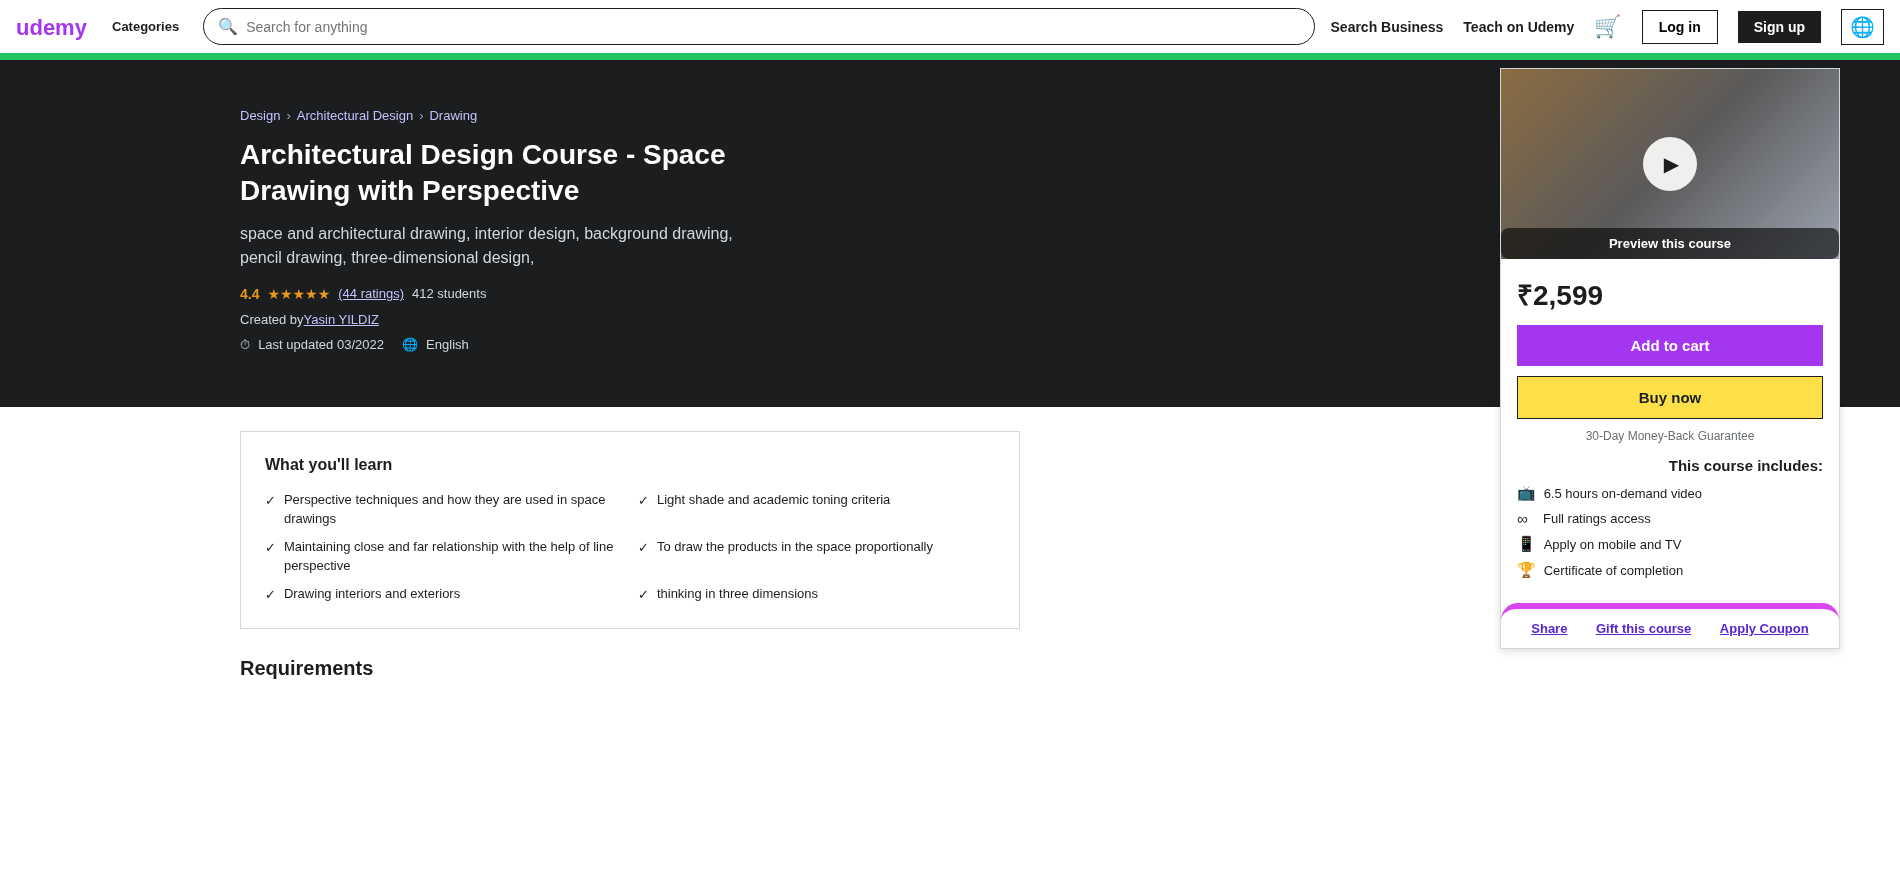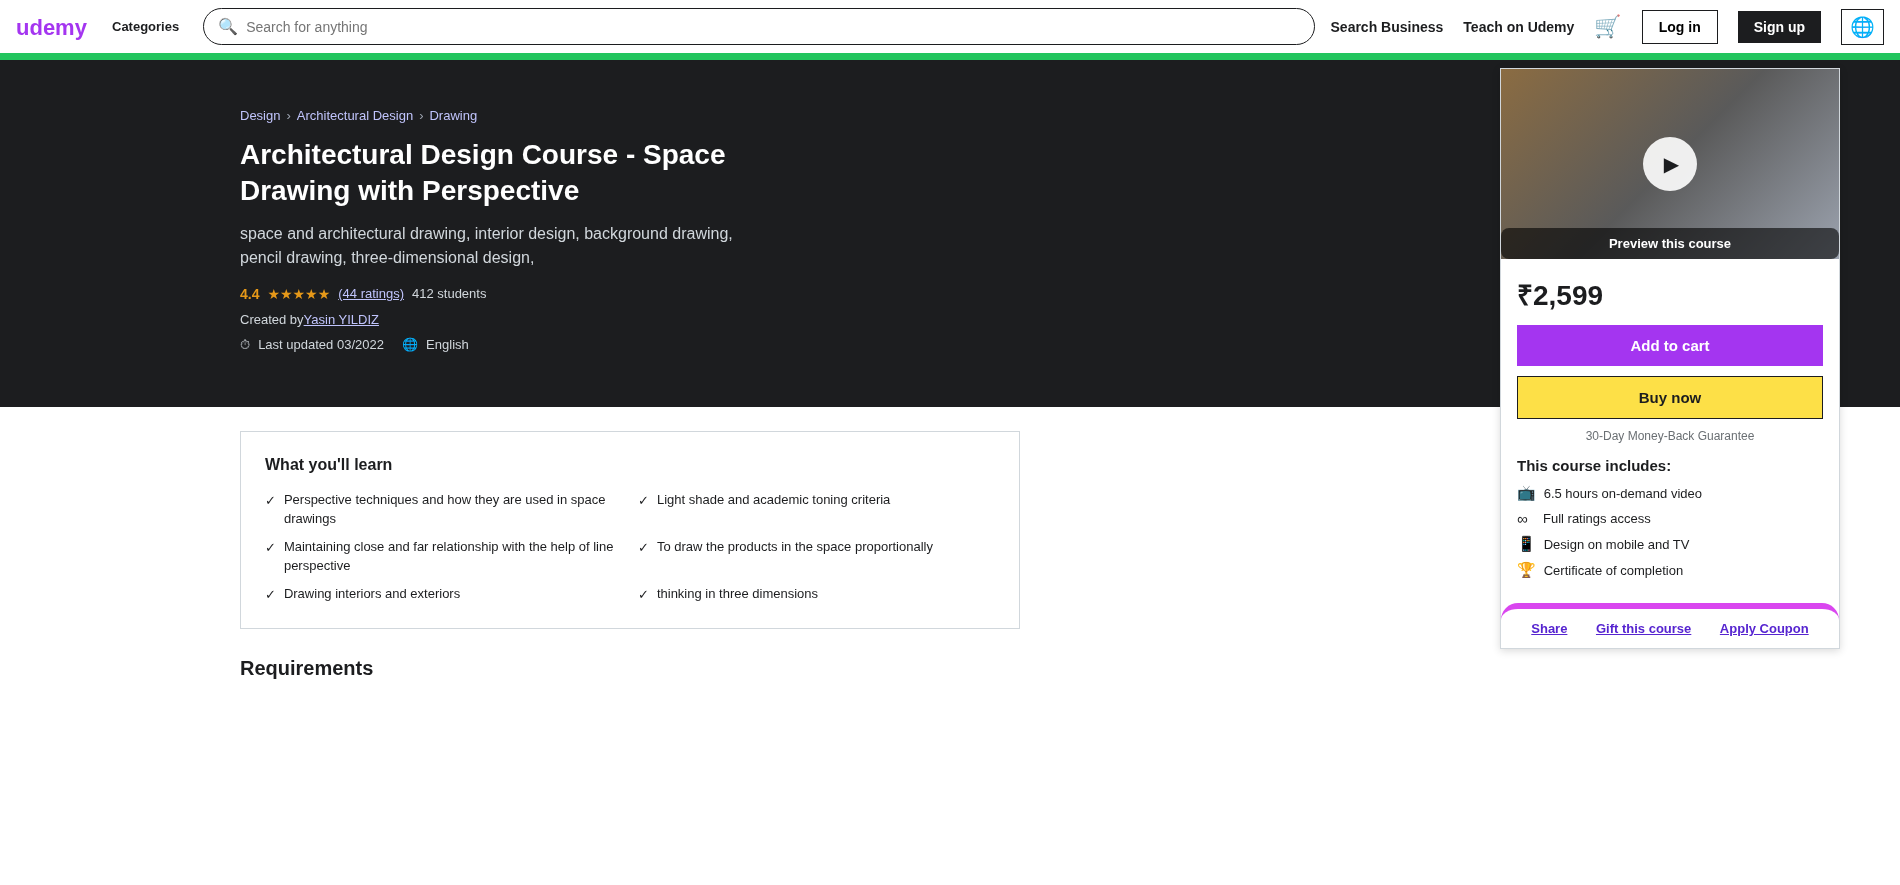--- a/index.html
+++ b/index.html
@@ -84,21 +84,21 @@
     .price { font-size: 28px; font-weight: 700; margin-bottom: 12px; }
     .btn-add-cart {
       width: 100%; padding: 12px; background: #a435f0; color: #fff;
       border: none; font-size: 15px; font-weight: 700; cursor: pointer; margin-bottom: 10px;
     }
     .btn-buy-now {
       width: 100%; padding: 12px; background: #fde047; color: #1c1d1f;
       border: 1.5px solid #1c1d1f; font-size: 15px; font-weight: 700; cursor: pointer; margin-bottom: 10px;
     }
     .guarantee { text-align: center; font-size: 12px; color: #6a6f73; margin-bottom: 14px; }
-    .includes-title { font-size: 15px; font-weight: 700; margin-bottom: 10px; }
+    .includes-title { font-size: 15px; font-weight: 700; margin-bottom: 10px; text-align: right; }
     .includes-list { list-style: none; }
     .includes-list li { display: flex; align-items: center; gap: 8px; font-size: 13px; margin-bottom: 8px; color: #1c1d1f; }
     .includes-icon { font-size: 15px; min-width: 18px; }
     .card-footer {
       display: flex; justify-content: space-around;
       border-top: 6px solid #d946ef; padding: 12px 16px 12px; border-radius: 17px;
     }
     .card-footer a { font-size: 13px; font-weight: 700; color: #5624d0; text-decoration: underline; cursor: pointer; }
 
     
@@ -198,21 +198,21 @@
           <li>
             <span class="includes-icon">📺</span>
             <span>6.5 hours on-demand video</span>
           </li>
           <li>
             <span class="includes-icon">∞</span>
             <span>Full ratings access</span>
           </li>
           <li>
             <span class="includes-icon">📱</span>
-            <span>Design on mobile and TV</span>
+            <span>Apply on mobile and TV</span>
           </li>
           <li>
             <span class="includes-icon">🏆</span>
             <span>Certificate of completion</span>
           </li>
         </ul>
       </div>
       <div class="card-footer">
         <a>Share</a>
         <a>Gift this course</a>

